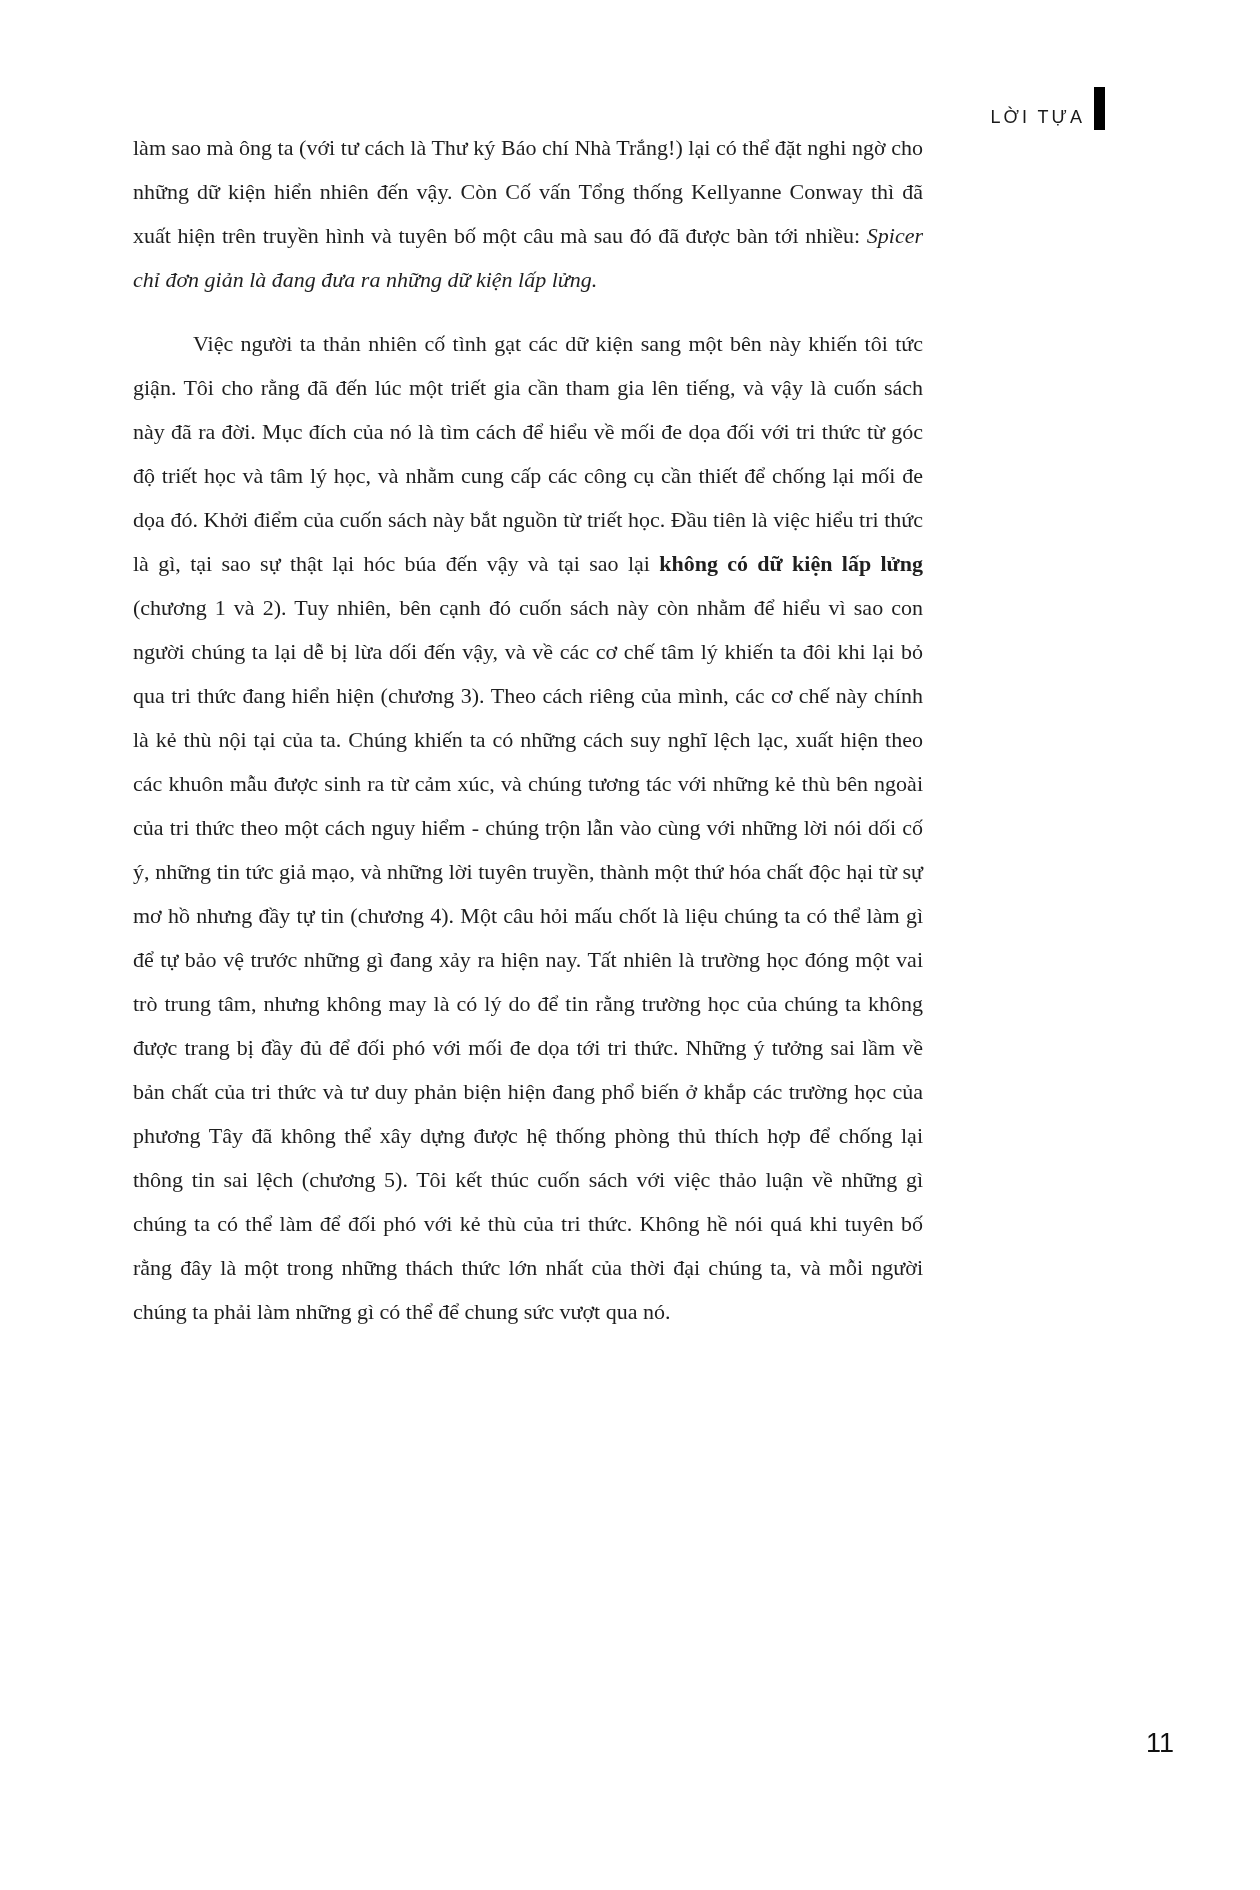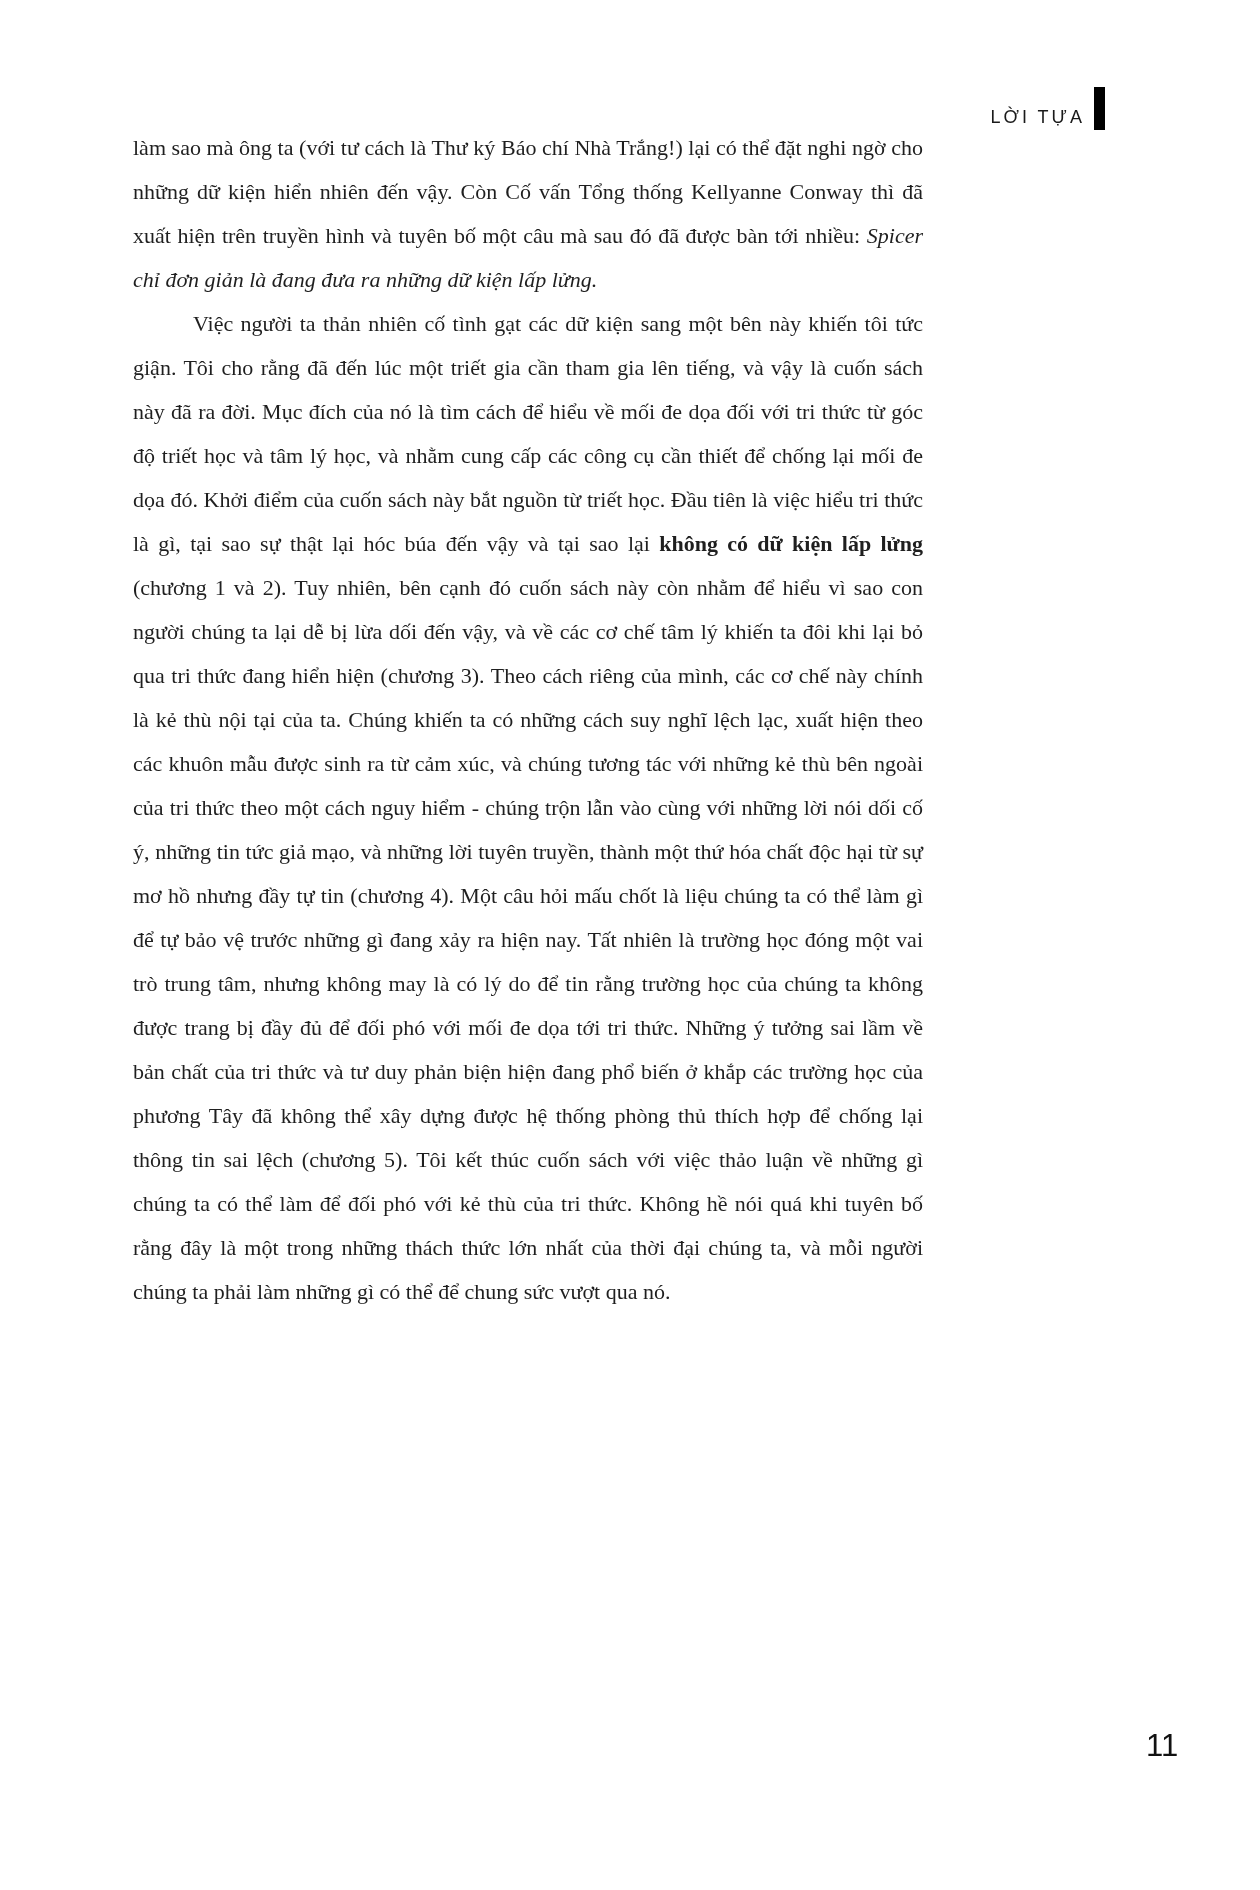--- a/index.html
+++ b/index.html
@@ -50,30 +50,31 @@
     font-size: 22px;
     line-height: 44px;
     text-align: justify;
     text-justify: inter-word;
   }
   .content p {
     margin: 0;
   }
   .content p.indented {
     text-indent: 60px;
+    margin-top: 20px;
   }
   .run-italic { font-style: italic; }
   .run-bold { font-weight: bold; }
   
   .page-number {
     position: absolute;
     left: 1146px;
     top: 1728px;
     font-family: "Liberation Sans", sans-serif;
-    font-size: 31px;
+    font-size: 27px;
     color: #111111;
   }
 </style>
 </head>
 <body>
 
 <div class="page">
 
   <header class="page-header">
     <span class="header-label">LỜI TỰA</span>

